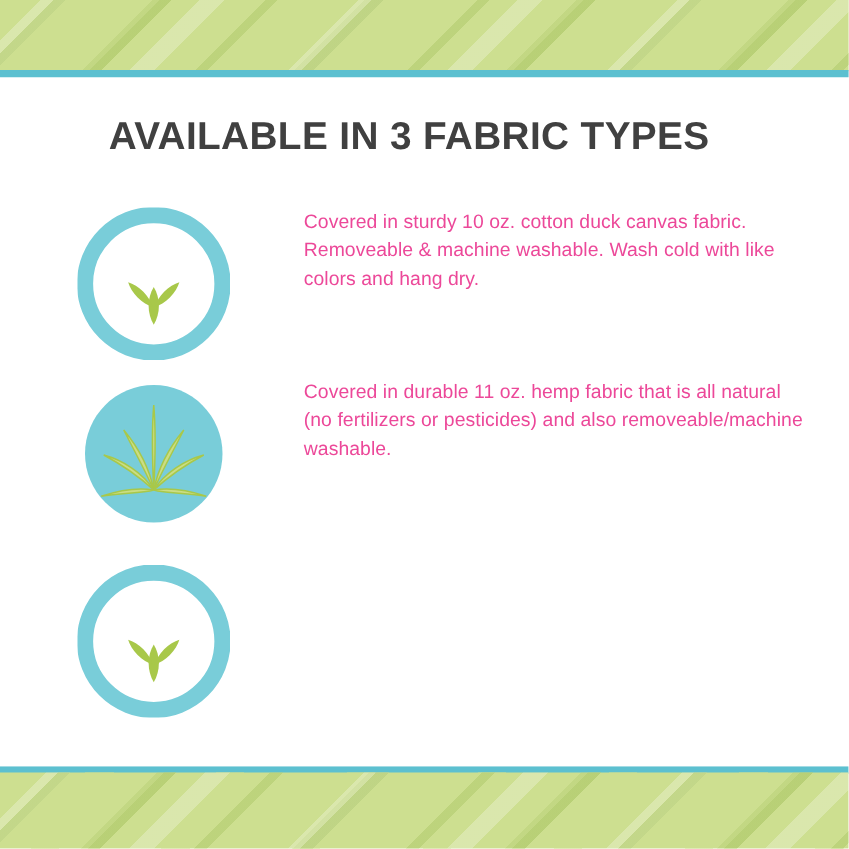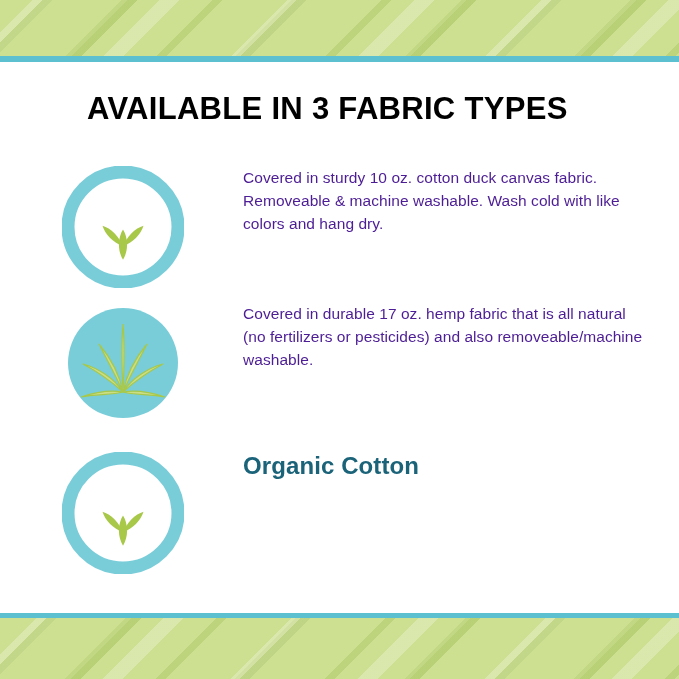--- a/index.html
+++ b/index.html
@@ -97,21 +97,21 @@
 
   
   .title {
     position: absolute;
     left: 87px;
     top: 92px;
     font-size: 31px;
     line-height: 34px;
     font-weight: bold;
     letter-spacing: 0.3px;
-    color: #000000;
+    color: #404040;
     font-family: "Liberation Sans", sans-serif;
     white-space: nowrap;
   }
 
   
   .rows {
     position: absolute;
     left: 0;
     top: 0;
     width: 679px;
@@ -146,21 +146,21 @@
     font-size: 24px;
     line-height: 28px;
     font-weight: bold;
     color: #1a6379;
     margin: 0 0 9px 0;
     letter-spacing: 0.1px;
   }
   .fabric-desc {
     font-size: 15.5px;
     line-height: 23px;
-    color: #4c1d95;
+    color: #ec4899;
     margin: 0;
     letter-spacing: 0.05px;
   }
 </style>
 </head>
 <body>
 
 <div class="page">
 
   <div class="band band-top">
@@ -200,36 +200,35 @@
             <path d="M61 90 C54 74 45 58 37 42 C47 54 57 70 61 90 Z"></path>
             <path d="M61 90 C68 74 77 58 85 42 C75 54 65 70 61 90 Z"></path>
             <path d="M61 90 C50 80 36 70 21 62 C36 66 52 76 61 90 Z"></path>
             <path d="M61 90 C72 80 86 70 101 62 C86 66 70 76 61 90 Z"></path>
             <path d="M61 90 C49 88 34 90 19 95 C34 92 51 93 61 90 Z"></path>
             <path d="M61 90 C73 88 88 90 103 95 C88 92 71 93 61 90 Z"></path>
           </g>
         </svg>
       </div>
       <div class="text-col">
-        <div class="fabric-desc">Covered in durable 17 oz. hemp fabric that is all natural (no fertilizers or pesticides) and also removeable/machine washable.</div>
+        <div class="fabric-desc">Covered in durable 11 oz. hemp fabric that is all natural (no fertilizers or pesticides) and also removeable/machine washable.</div>
       </div>
     </div>
 
     <div class="row row-2">
       <div class="icon-wrap">
         <svg viewBox="0 0 122 122" xmlns="http://www.w3.org/2000/svg" aria-hidden="true">
           <circle cx="61" cy="61" r="55" fill="none" stroke="#79cdd9" stroke-width="13"></circle>
           <path d="M61 24.5c7.2 0 12.9 4.4 14.8 10.6 1.9-1.1 4.1-1.8 6.5-1.8 7.4 0 13.4 6 13.4 13.4 0 2.6-.8 5.1-2.1 7.2 4.1 2.4 6.9 6.9 6.9 12 0 7.7-6.2 13.9-13.9 13.9-1 0-2-.1-2.9-.3-1.4 9.3-9.4 16.5-23.1 16.5h-.1c-13.7 0-21.7-7.2-23.1-16.5-.9.2-1.9.3-2.9.3-7.7 0-13.9-6.2-13.9-13.9 0-5.1 2.8-9.6 6.9-12-1.3-2.1-2.1-4.6-2.1-7.2 0-7.4 6-13.4 13.4-13.4 2.4 0 4.6.7 6.5 1.8C48.1 28.9 53.8 24.5 61 24.5z" fill="#ffffff"></path>
           <path d="M61 63.5c2.6 4.2 4.1 9.6 4.1 15.1 0 5.6-1.5 10.9-4.1 15.2-2.6-4.3-4.1-9.6-4.1-15.2 0-5.5 1.5-10.9 4.1-15.1z" fill="#a8c84a"></path>
           <path d="M60.2 79.6c-3.9-1.2-8.4-3.9-12.1-7.6-3.8-3.8-6.4-8.2-7.6-12.2 4 1.2 8.4 3.8 12.2 7.6 3.7 3.7 6.3 8.2 7.5 12.2z" fill="#a8c84a"></path>
           <path d="M61.8 79.6c3.9-1.2 8.4-3.9 12.1-7.6 3.8-3.8 6.4-8.2 7.6-12.2-4 1.2-8.4 3.8-12.2 7.6-3.7 3.7-6.3 8.2-7.5 12.2z" fill="#a8c84a"></path>
         </svg>
       </div>
       <div class="text-col">
-        <div class="fabric-name">Organic Cotton</div>
       </div>
     </div>
 
   </div>
 
   <div class="band band-bottom">
     <div class="band-stripe"></div>
     <div class="band-green">
       <div class="dashes"></div>
       <div class="pattern-c"></div>

